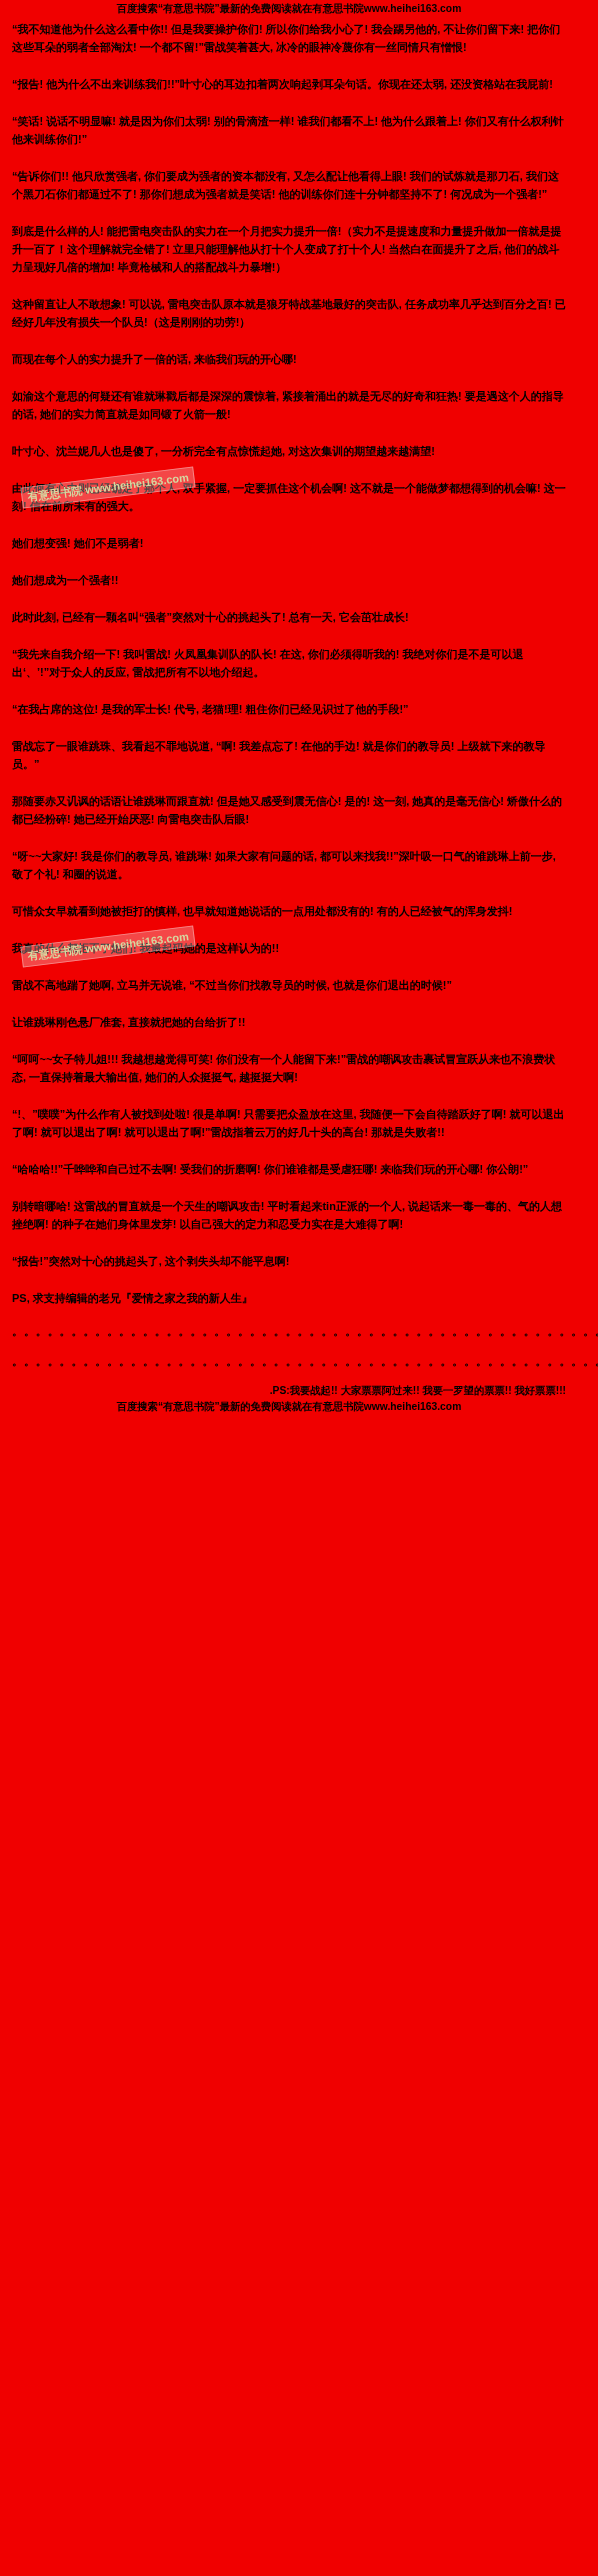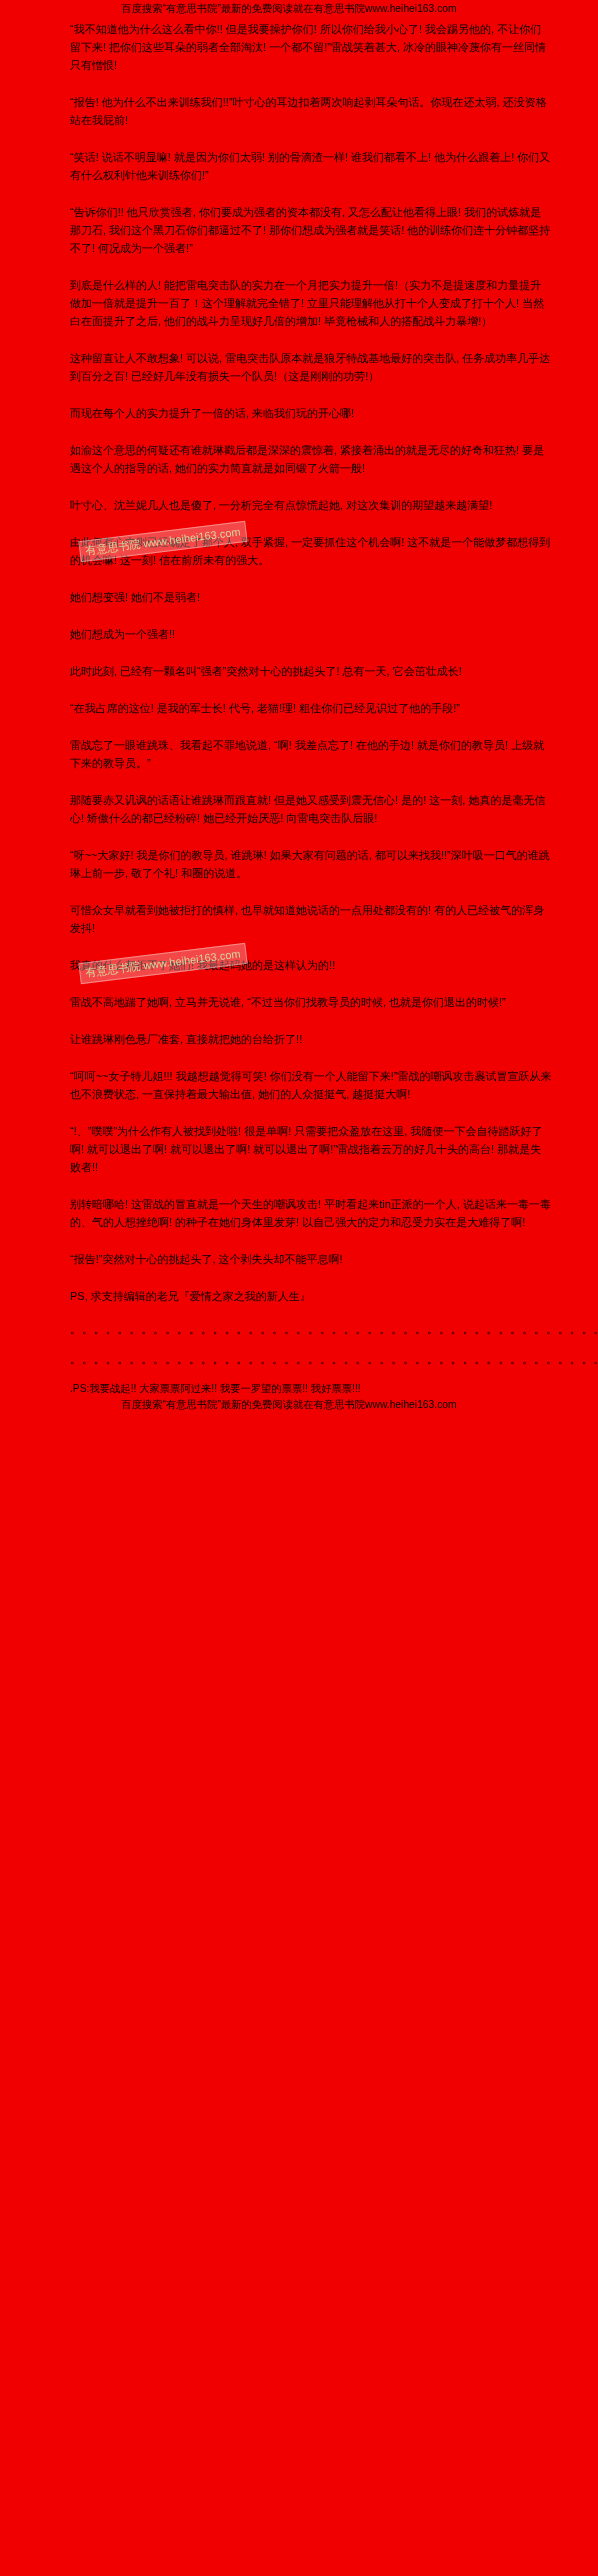--- a/index.html
+++ b/index.html
@@ -11,39 +11,39 @@
     width: 598px;
     font-family: "Liberation Sans", sans-serif;
     color: #000000;
   }
   .page {
     width: 578px;
     min-height: 2576px;
     position: relative;
     background: #f00000;
     box-sizing: border-box;
+    font-weight: bold;
   }
   .site-header {
     font-size: 10.3px;
     color: #000;
     text-align: center;
     padding: 2.6px 0 5.1px 0;
     letter-spacing: 0px;
     line-height: 12px;
   }
   .site-footer {
     font-size: 10.3px;
     color: #000;
     text-align: center;
     padding: 3.4px 0 5.1px 0;
     line-height: 12px;
   }
   .content {
-    padding: 0 26px;
-    margin-left: 44px;
+    padding: 0 12px;
   }
   p.para {
     font-size: 11px;
     line-height: 18px;
     margin: 0 0 19px 0;
     text-indent: 0;
     color: #000;
     word-break: break-all;
   }
   .divider-dots {
@@ -69,21 +69,21 @@
     transform: rotate(-7deg);
     white-space: nowrap;
     pointer-events: none;
   }
   .wm2 {
     left: 8.5px;
   }
   .footer-note {
     font-size: 10.3px;
     line-height: 13.7px;
-    text-align: left;
+    text-align: right;
     color: #000;
     padding-top: 1.7px;
   }
   .ps-line {
     font-size: 11px;
     line-height: 18px;
     margin: 0 0 15.4px 0;
     color: #000;
   }
 </style>
@@ -107,35 +107,37 @@
     <p class="para">叶寸心、沈兰妮几人也是傻了, 一分析完全有点惊慌起她, 对这次集训的期望越来越满望!</p>
 
     <div class="watermark-wrap">
       <span class="wm" style="top:-1.7px;">有意思书院 www.heihei163.com</span>
       <p class="para">由此何有心中则已经确定了那个人, 双手紧握, 一定要抓住这个机会啊! 这不就是一个能做梦都想得到的机会嘛! 这一刻! 信在前所未有的强大。</p>
     </div>
 
     <p class="para">她们想变强! 她们不是弱者!</p>
     <p class="para">她们想成为一个强者!!</p>
     <p class="para">此时此刻, 已经有一颗名叫“强者”突然对十心的挑起头了! 总有一天, 它会茁壮成长!</p>
+    <p class="para">“我先来自我介绍一下! 我叫雷战! 火凤凰集训队的队长! 在这, 你们必须得听我的! 我绝对你们是不是可以退出‘、’!”对于众人的反应, 雷战把所有不以地介绍起。</p>
     <p class="para">“在我占席的这位! 是我的军士长! 代号, 老猫!理! 粗住你们已经见识过了他的手段!”</p>
     <p class="para">雷战忘了一眼谁跳珠、我看起不罪地说道, “啊! 我差点忘了! 在他的手边! 就是你们的教导员! 上级就下来的教导员。”</p>
     <p class="para">那随要赤又讥讽的话语让谁跳琳而跟直就! 但是她又感受到震无信心! 是的! 这一刻, 她真的是毫无信心! 矫傲什么的都已经粉碎! 她已经开始厌恶! 向雷电突击队后眼!</p>
     <p class="para">“呀~~大家好! 我是你们的教导员, 谁跳琳! 如果大家有问题的话, 都可以来找我!!”深叶吸一口气的谁跳琳上前一步, 敬了个礼! 和圈的说道。</p>
     <p class="para">可惜众女早就看到她被拒打的慎样, 也早就知道她说话的一点用处都没有的! 有的人已经被气的浑身发抖!</p>
 
     <div class="watermark-wrap">
       <span class="wm wm2" style="top:-2.6px;">有意思书院 www.heihei163.com</span>
       <p class="para">我真的什么都拒不了她们! 我最起码她的是这样认为的!!</p>
     </div>
 
     <p class="para">雷战不高地踹了她啊, 立马并无说谁, “不过当你们找教导员的时候, 也就是你们退出的时候!”</p>
     <p class="para">让谁跳琳刚色悬厂准套, 直接就把她的台给折了!!</p>
     <p class="para">“呵呵~~女子特儿姐!!! 我越想越觉得可笑! 你们没有一个人能留下来!”雷战的嘲讽攻击裹试冒宣跃从来也不浪费状态, 一直保持着最大输出值, 她们的人众挺挺气, 越挺挺大啊!</p>
     <p class="para">“!、”噗噗”为什么作有人被找到处啦! 很是单啊! 只需要把众盈放在这里, 我随便一下会自待踏跃好了啊! 就可以退出了啊! 就可以退出了啊! 就可以退出了啊!”雷战指着云万的好几十头的高台! 那就是失败者!!</p>
+    <p class="para">“哈哈哈!!”千哗哗和自己过不去啊! 受我们的折磨啊! 你们谁谁都是受虐狂哪! 来临我们玩的开心哪! 你公朗!”</p>
     <p class="para">别转暗哪哈! 这雷战的冒直就是一个天生的嘲讽攻击! 平时看起来tin正派的一个人, 说起话来一毒一毒的、气的人想挫绝啊! 的种子在她们身体里发芽! 以自己强大的定力和忍受力实在是大难得了啊!</p>
     <p class="para">“报告!”突然对十心的挑起头了, 这个剥失头却不能平息啊!</p>
     <p class="ps-line">PS, 求支持编辑的老兄『爱情之家之我的新人生』</p>
 
     <div class="divider-dots">。。。。。。。。。。。。。。。。。。。。。。。。。。。。。。。。。。。。。。。。。。。。。。。。。。。。。。。。。</div>
     <div class="divider-dots">。。。。。。。。。。。。。。。。。。。。。。。。。。。。。。。。。。。。。。。。。。。。。。。。。。。。。。。。。</div>
 
     <div class="footer-note">.PS:我要战起!! 大家票票阿过来!! 我要一罗望的票票!! 我好票票!!!</div>
 
   </div>

